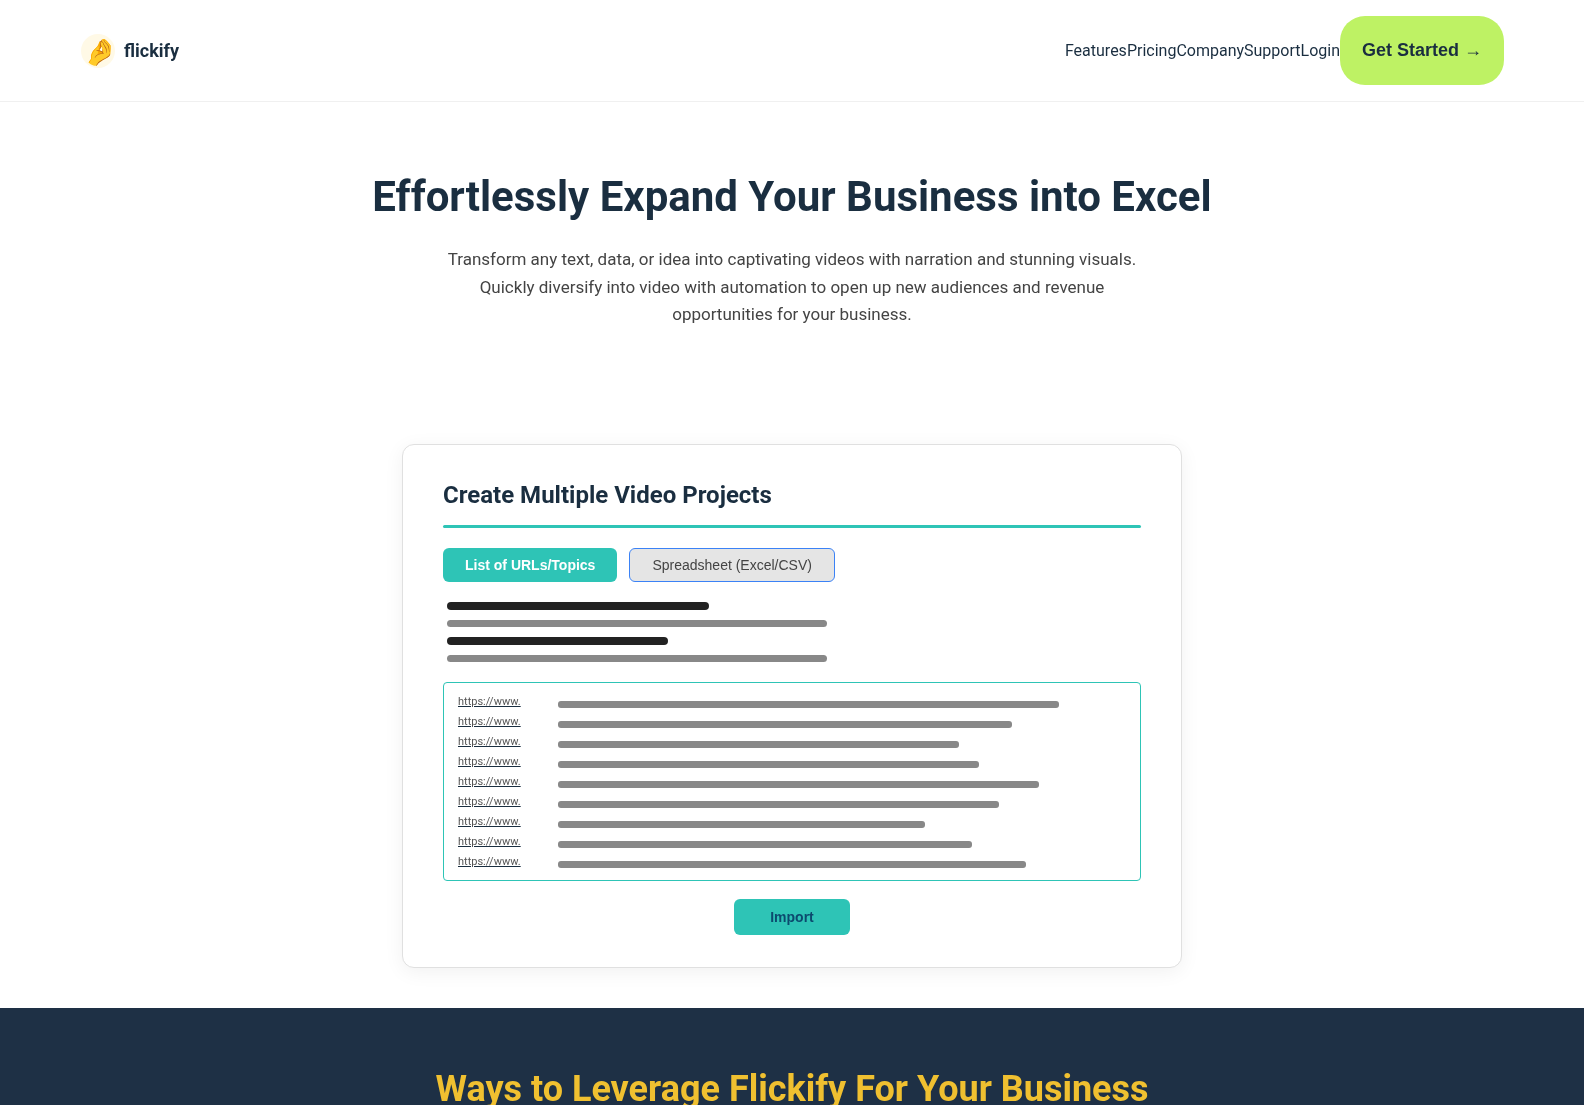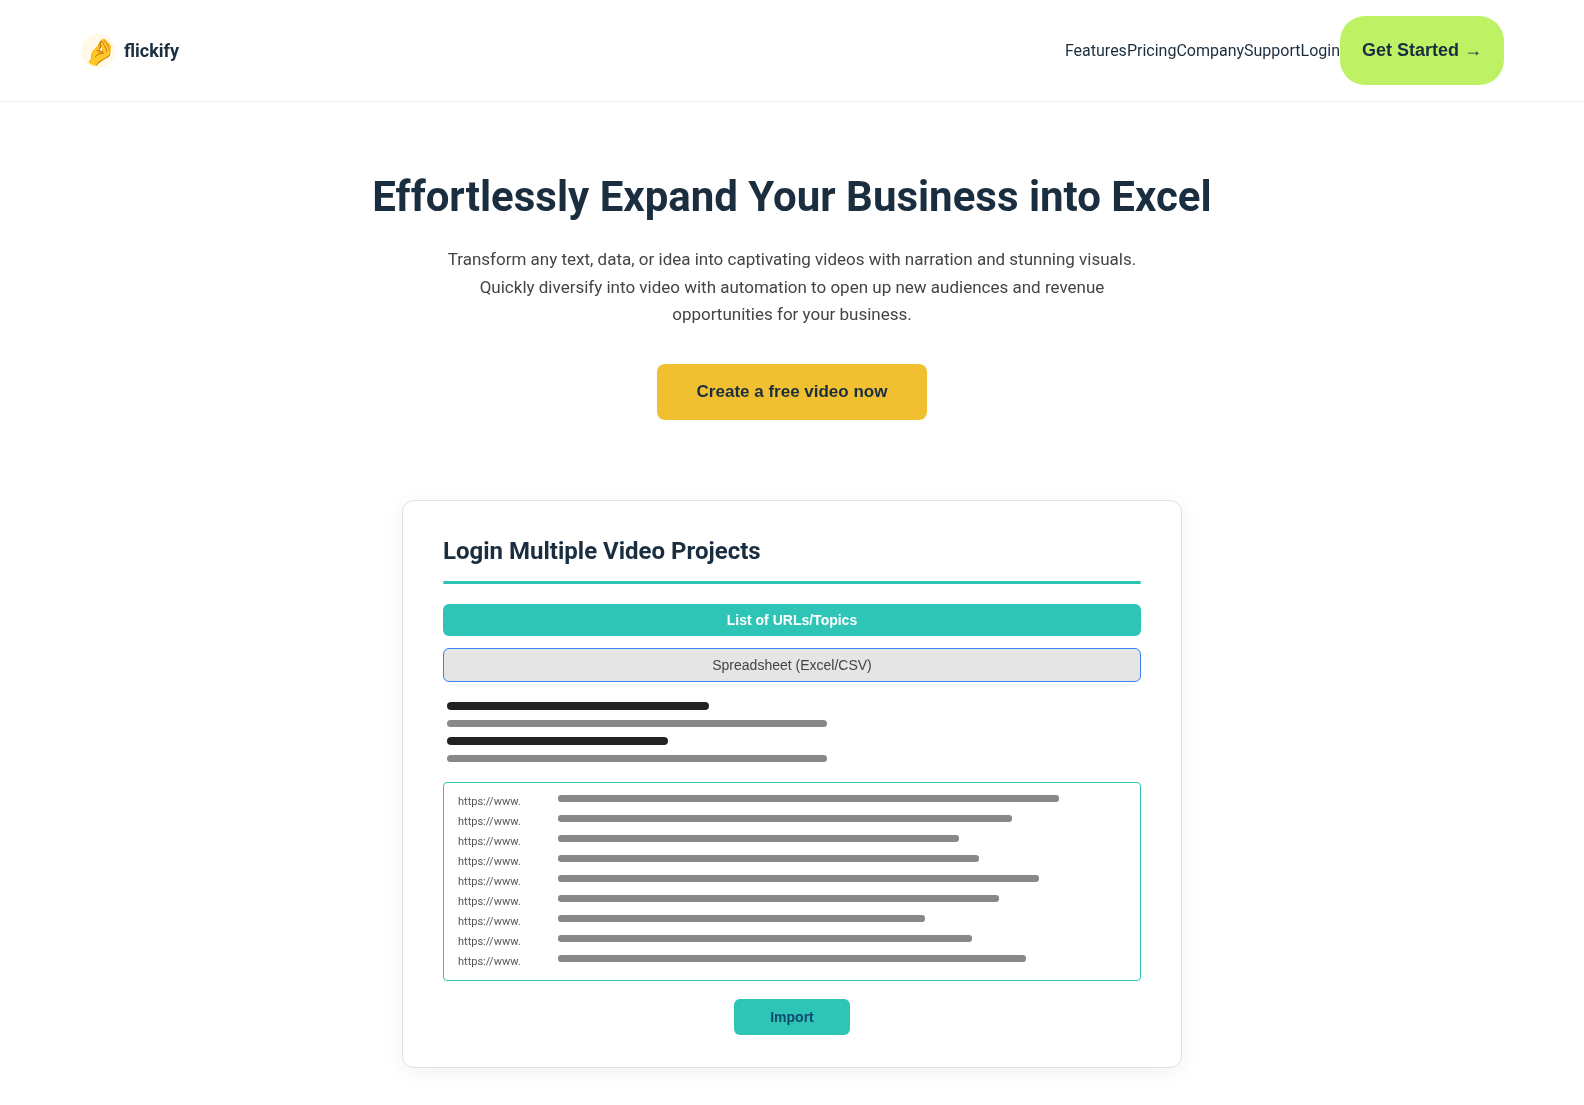--- a/index.html
+++ b/index.html
@@ -107,21 +107,20 @@
       height: 3px;
       background: #2ec4b6;
       border-radius: 2px;
       margin-bottom: 20px;
       width: 100%;
     }
     .demo-tabs {
       display: flex;
       gap: 12px;
       margin-bottom: 20px;
-      flex-direction: column;
     }
     .demo-tab-active {
       background: #2ec4b6;
       color: #fff;
       padding: 8px 22px;
       border-radius: 6px;
       font-size: 14px;
       font-weight: 600;
       border: none;
       cursor: pointer;
@@ -153,23 +152,24 @@
     
     .url-box {
       border: 1.5px solid #2ec4b6;
       border-radius: 4px;
       padding: 12px 14px;
       background: #fff;
       margin-bottom: 18px;
     }
     .url-row {
       display: flex;
-      align-items: flex-start;
+      align-items: flex-end;
       gap: 20px;
       margin-bottom: 7px;
+      text-decoration: underline;
     }
     .url-row:last-child { margin-bottom: 0; }
     .url-label {
       font-size: 11px;
       color: #555;
       white-space: nowrap;
       min-width: 80px;
     }
     .url-bar {
       height: 7px;
@@ -230,26 +230,25 @@
     <a class="nav-link">Company</a>
     <a class="nav-link">Support</a>
     <a class="nav-link">Login</a>
     <button class="nav-cta">Get Started →</button>
   </div>
 </nav>
 
 <section class="hero">
   <h1 class="hero-title">Effortlessly Expand Your Business into Excel</h1>
   <p class="hero-subtitle">Transform any text, data, or idea into captivating videos with narration and stunning visuals.  Quickly diversify into video with automation to open up new audiences and revenue opportunities for your business.</p>
-  <button class="hero-cta">Create a free video now</button>
 </section>
 
 <div class="demo-wrapper">
   <div class="demo-card">
-    <h2 class="demo-card-title">Login Multiple Video Projects</h2>
+    <h2 class="demo-card-title">Create Multiple Video Projects</h2>
     <div class="demo-divider"></div>
 
     <div class="demo-tabs">
       <button class="demo-tab-active">List of URLs/Topics</button>
       <button class="demo-tab-inactive">Spreadsheet (Excel/CSV)</button>
     </div>
 
     <div class="text-lines">
       <div class="text-line" style="width: 38%;"></div>
       <div class="text-line" style="width: 55%; background: #888; height: 7px;"></div>

